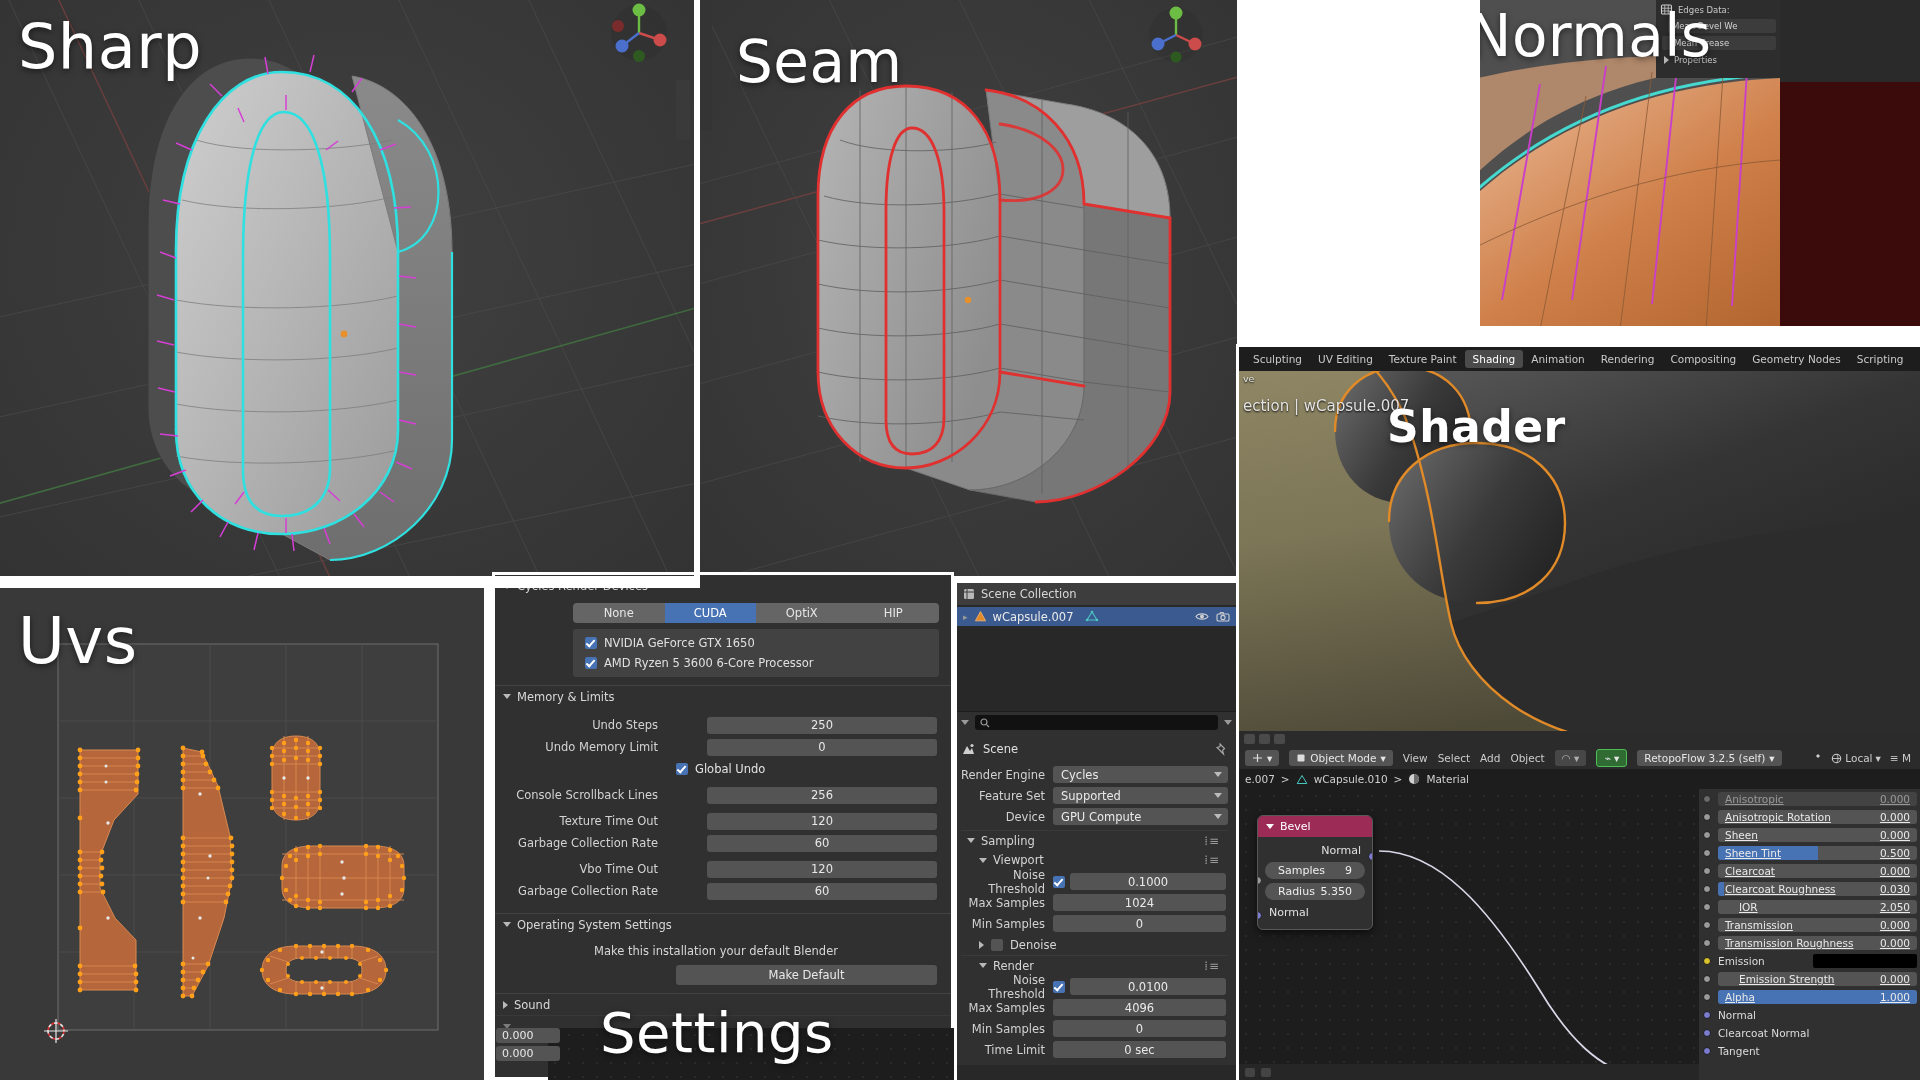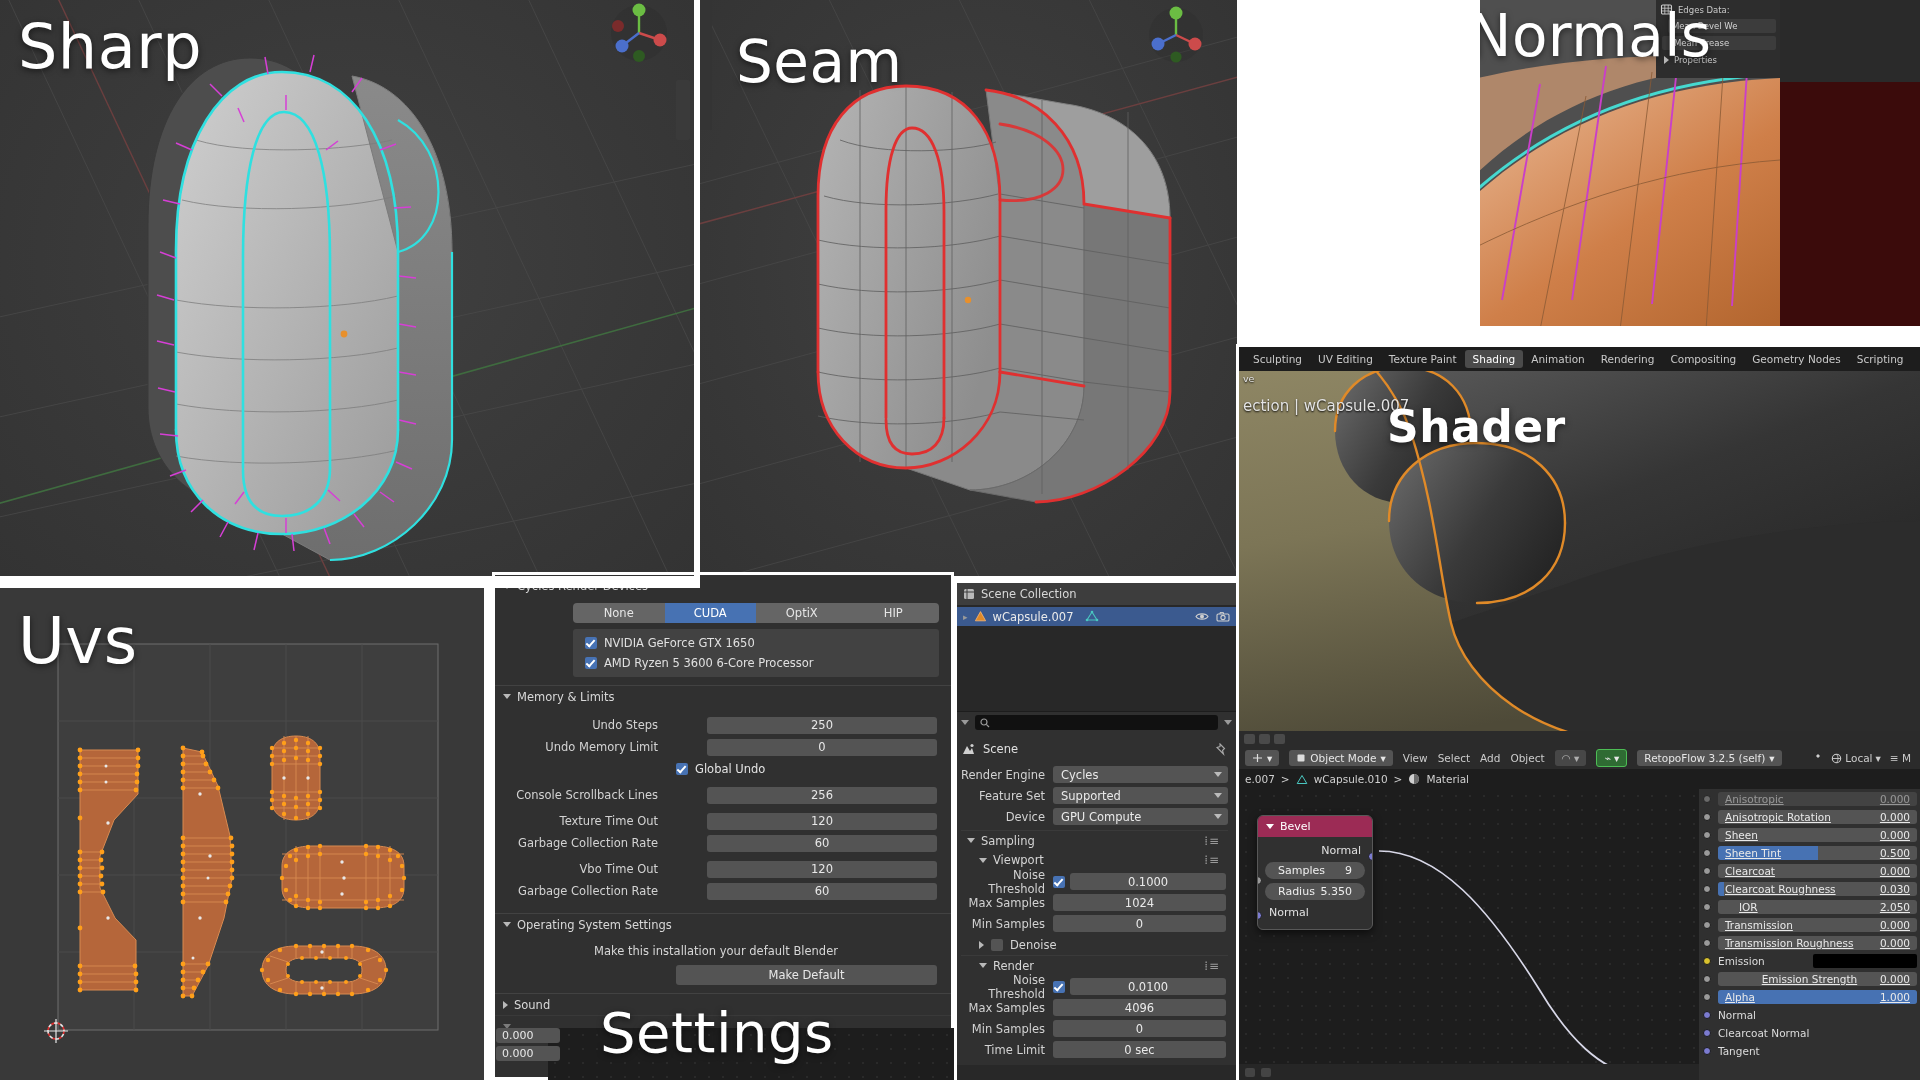--- a/index.html
+++ b/index.html
@@ -1097,21 +1097,21 @@
 
       <div class="sp-row">
         <span class="sp-dot" style="background:#d9c22e;"></span>
         <span class="sp-plain">Emission</span>
         <span class="sp-color" style="flex:0 0 104px;"></span>
       </div>
 
       <div class="sp-row">
         <span class="sp-dot" style="background:#9a9a9a;"></span>
         <span class="sp-fld" style="justify-content:center;gap:0;">
-          <span style="flex:1;text-align:center;padding-left:14px;">Emission Strength</span>
+          <span style="flex:1;text-align:left;padding-left:14px;">Emission Strength</span>
           <span>0.000</span>
         </span>
       </div>
 
       <div class="sp-row">
         <span class="sp-dot" style="background:#9a9a9a;"></span>
         <span class="sp-fld">
           <i class="sp-fill" style="width:100%;"></i>
           <span>Alpha</span>
           <span>1.000</span>

